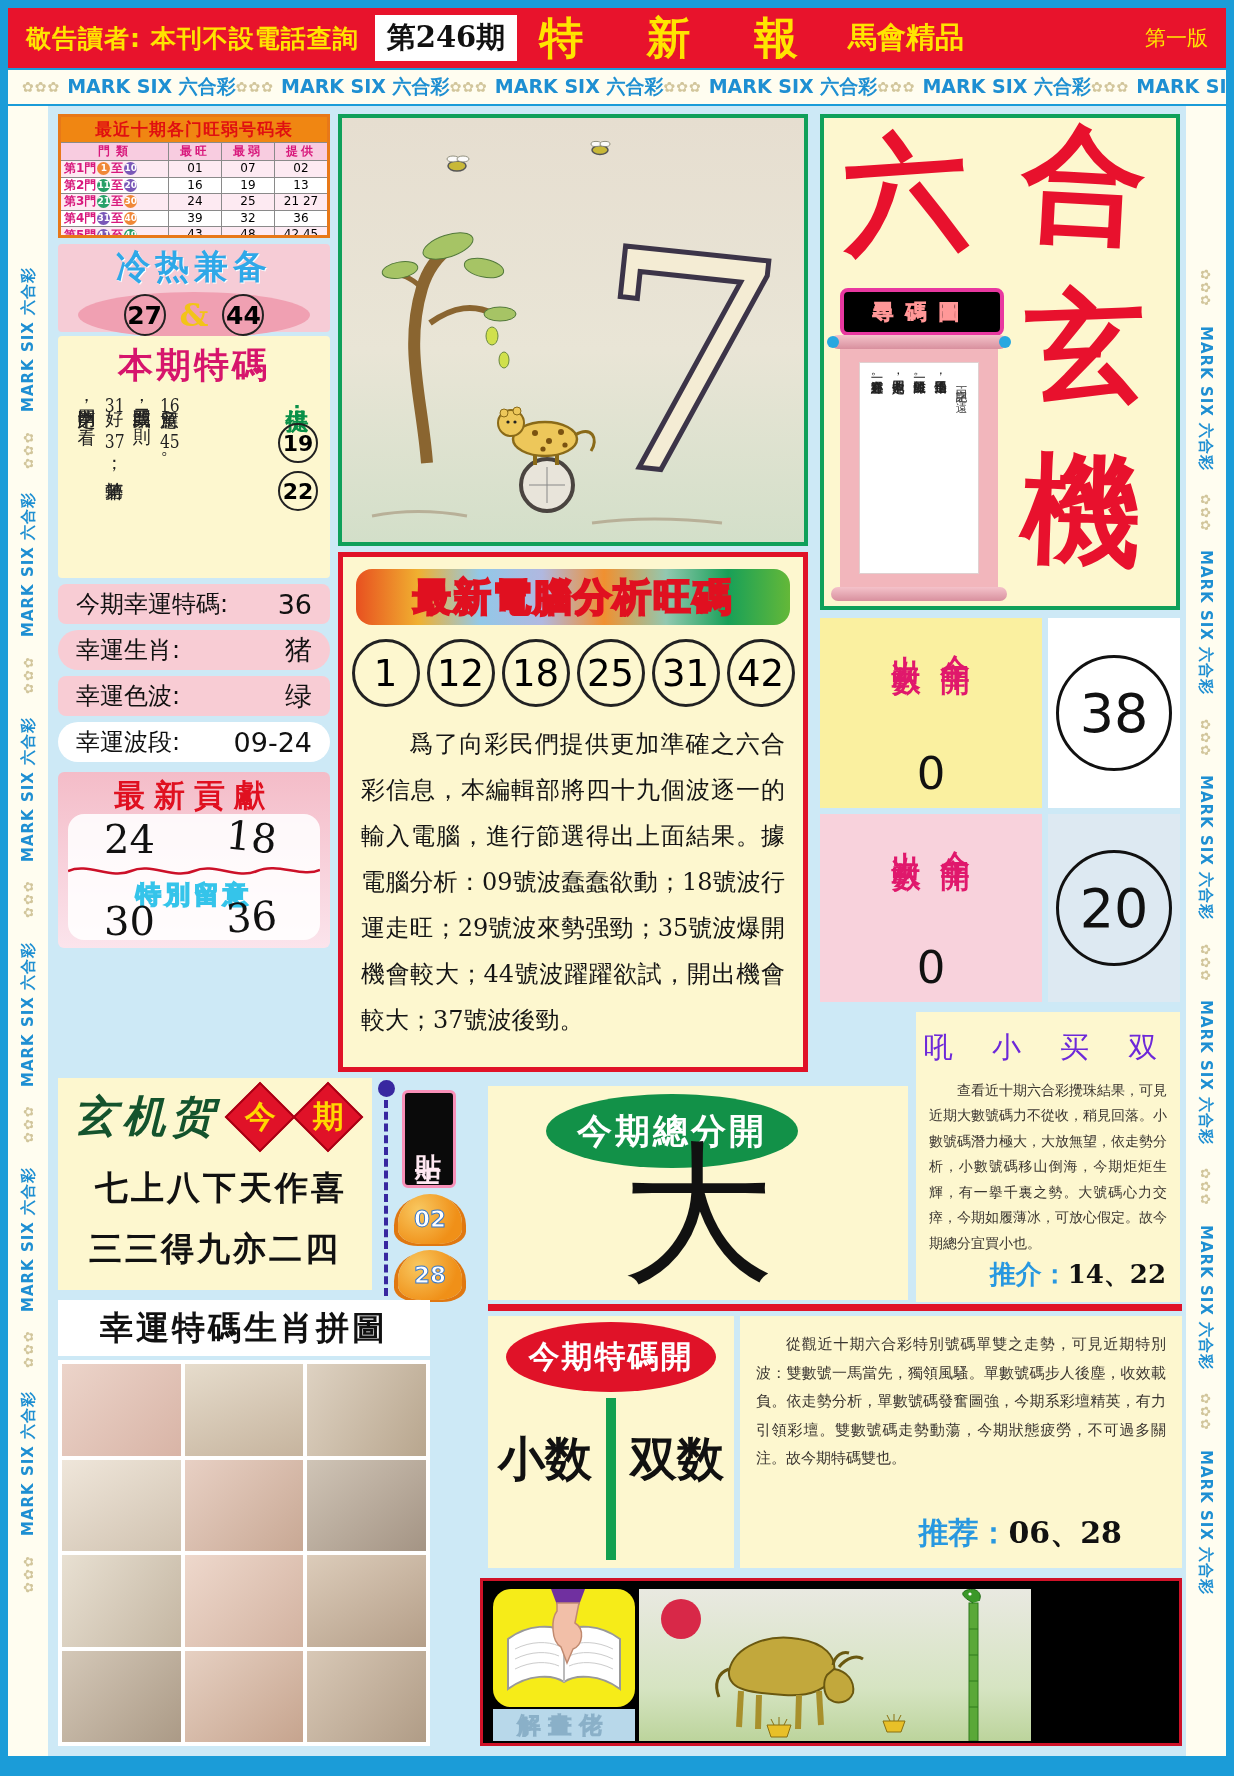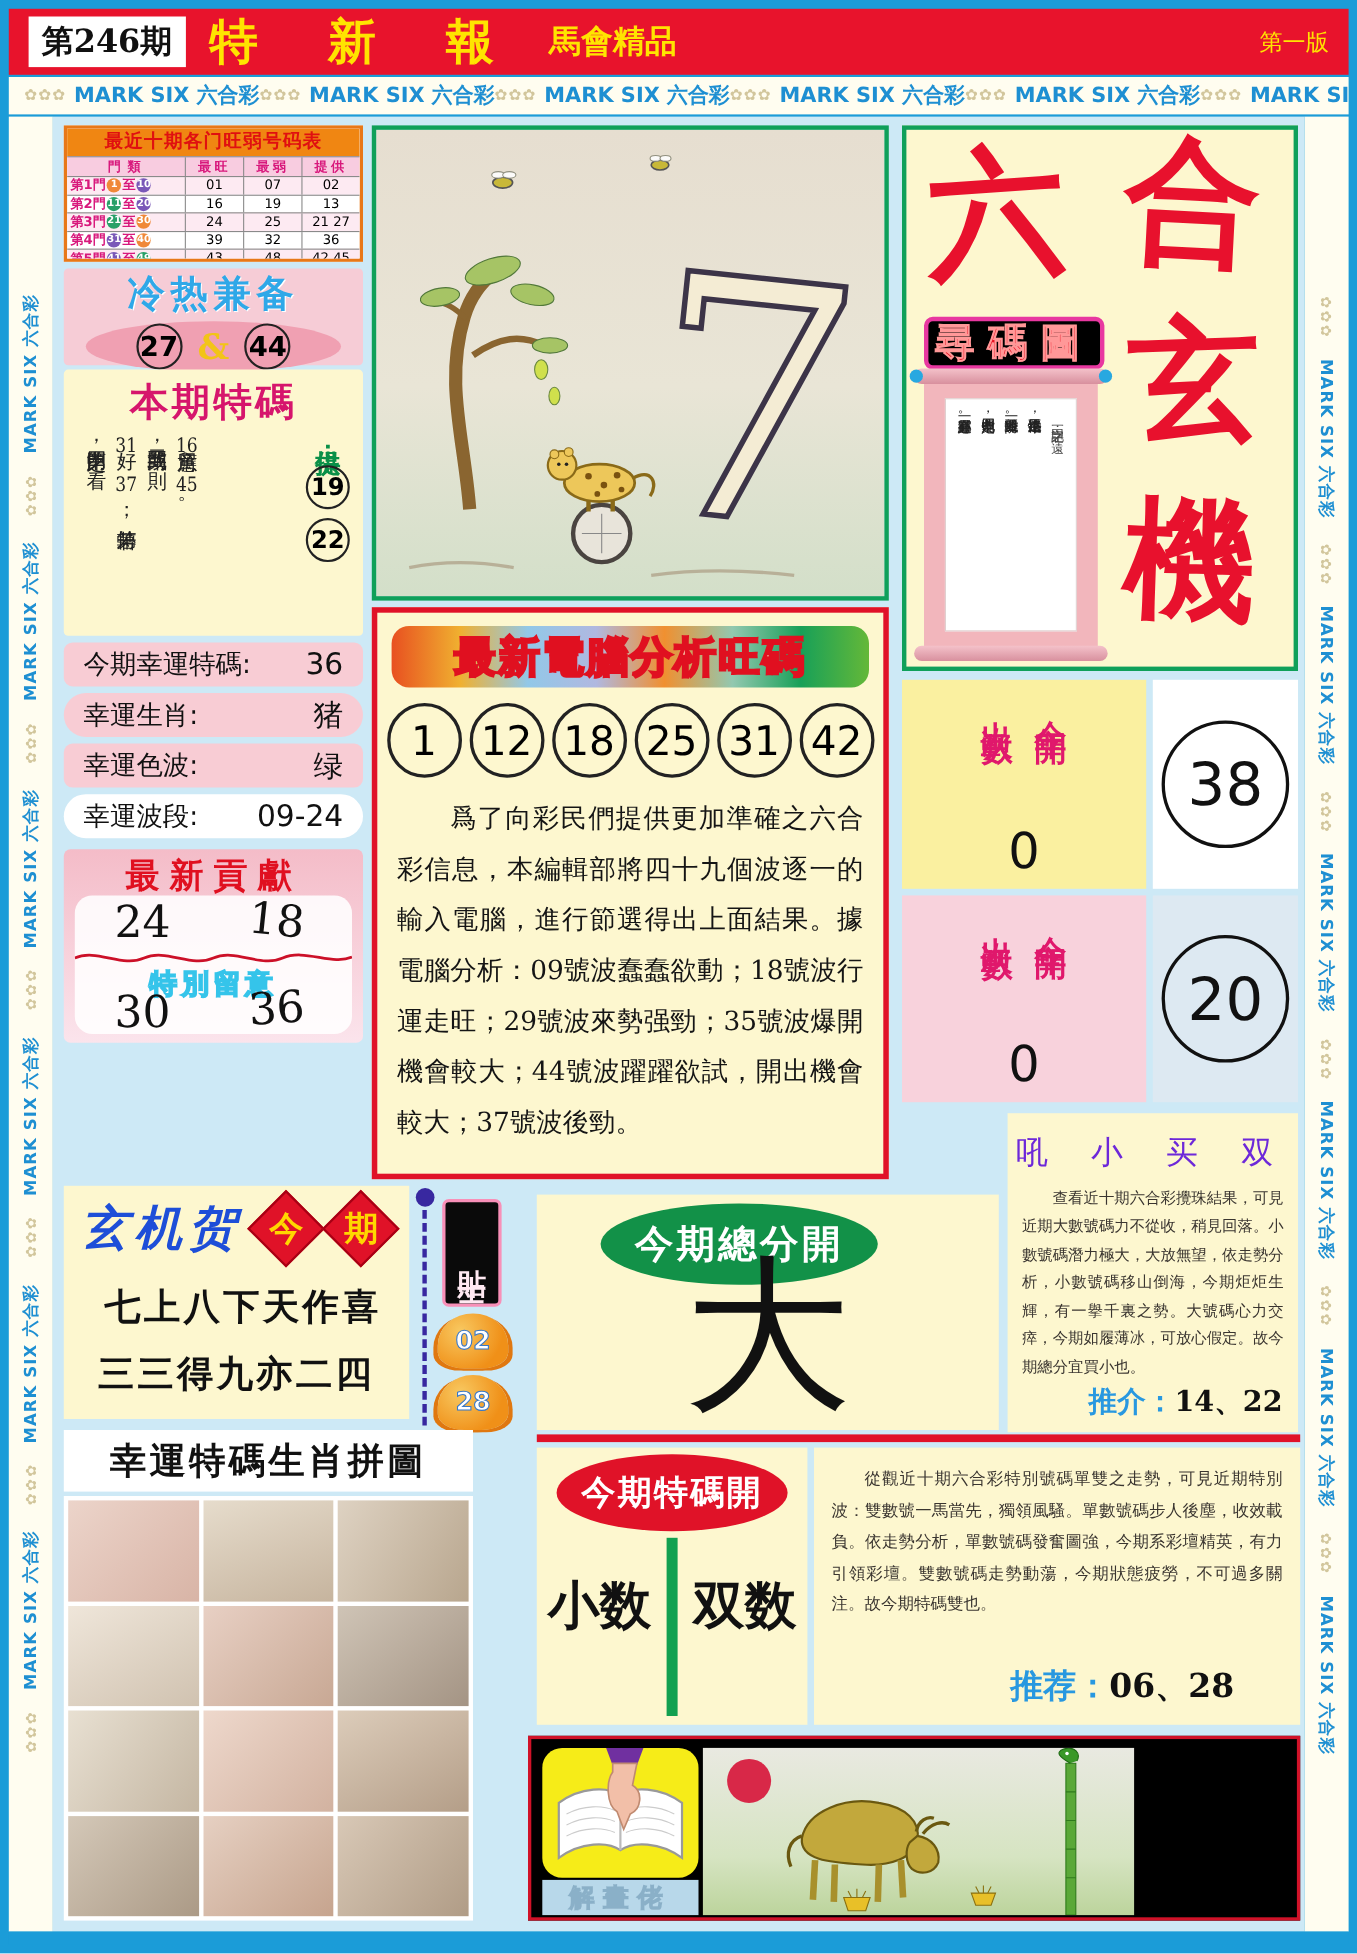--- a/index.html
+++ b/index.html
@@ -86,21 +86,21 @@
   #analysis .abody{margin:14px 18px 0;font-size:24px;line-height:1.92;text-align:justify;text-indent:2em;color:#151515;font-family:"DejaVu Serif",serif;}
 
   
   #mystery{left:820px;top:114px;width:360px;height:496px;border:4px solid #0fa05a;background:#fdf7cf;font-family:"DejaVu Serif",serif;overflow:hidden;}
   .mch{position:absolute;color:#e8112d;font-weight:bold;line-height:1;}
   #mch1{left:18px;top:12px;font-size:126px;transform:rotate(-4deg);}
   #mch2{left:198px;top:4px;font-size:124px;transform:rotate(3deg);}
   #mch3{left:202px;top:168px;font-size:120px;transform:rotate(-2deg);}
   #mch4{left:198px;top:332px;font-size:120px;transform:rotate(2deg);}
   #badge{position:absolute;left:16px;top:170px;width:156px;height:40px;background:#000;border:4px solid #e838a0;border-radius:8px;display:flex;align-items:center;justify-content:center;}
-  #badge span{color:#e81020;font-size:36px;font-weight:bold;letter-spacing:12px;-webkit-text-stroke:.8px #ff9898;}
+  #badge span{color:#e81020;font-size:21px;font-weight:bold;letter-spacing:12px;-webkit-text-stroke:.8px #ff9898;}
   #scroll{position:absolute;left:16px;top:222px;width:158px;height:256px;background:#f2b6bc;border-radius:4px;}
   .roll{position:absolute;left:-9px;width:176px;height:14px;background:linear-gradient(180deg,#f4c2ca,#d8909e);border-radius:7px;}
   .roll.top{top:-5px;}.roll.bot{bottom:-5px;}
   .cap{position:absolute;width:12px;height:12px;background:#28a8e0;border-radius:50%;top:1px;}
   .cap.l{left:-4px;}.cap.r{right:-4px;}
   #paper{position:absolute;left:19px;top:22px;width:120px;height:212px;background:#fff;border:1px solid #e0d0d0;writing-mode:vertical-rl;text-orientation:upright;font-size:12.5px;line-height:1.5;padding:8px 6px;box-sizing:border-box;color:#222;}
   #paper span{display:block;margin:0 2.5px;}
   #paper span:first-child{margin-top:10px;font-size:11.5px;color:#444;}
 
   
@@ -135,21 +135,21 @@
   .snum{position:absolute;top:112px;width:110px;text-align:center;font-size:47px;font-weight:bold;color:#111;font-family:"DejaVu Serif",serif;}
   #snl{left:2px;} #snr{left:134px;}
   #specD{left:740px;top:1316px;width:442px;height:252px;background:#fdf7cf;}
   #specD .d-body{margin:14px 16px 0;font-size:15px;line-height:1.9;text-align:justify;text-indent:2em;color:#3a3530;font-family:"DejaVu Serif",serif;}
   #specD .rec{bottom:14px;right:60px;}
   #specD .rl,#specD .rv{font-size:30px;}
 
   
   #bless{left:58px;top:1078px;width:314px;height:212px;background:#fdf7cf;}
   #bless .bl-title{display:flex;align-items:center;justify-content:center;gap:10px;margin-top:10px;}
-  #bless .script{font-size:43px;color:#1d4ed8;font-weight:bold;font-style:italic;letter-spacing:6px;font-family:"DejaVu Serif",serif;}
+  #bless .script{font-size:43px;color:#14532d;font-weight:bold;font-style:italic;letter-spacing:6px;font-family:"DejaVu Serif",serif;}
   .diamond{width:46px;height:46px;background:#e01228;border:2px solid #a80014;transform:rotate(45deg);display:flex;align-items:center;justify-content:center;margin:0 4px;}
   .diamond span{transform:rotate(-45deg);color:#ffd700;font-size:31px;font-weight:bold;font-family:"DejaVu Serif",serif;}
   .verse{text-align:center;font-size:33px;font-weight:bold;color:#111;letter-spacing:3px;font-family:"DejaVu Serif",serif;}
   #v1{margin-top:20px;padding-left:12px;} #v2{margin-top:16px;}
   #pin{left:378px;top:1080px;width:17px;height:17px;background:#3828a0;border-radius:50%;}
   #dash{left:384px;top:1100px;height:196px;border-left:4px dashed #3828a0;}
   #tip{left:402px;top:1090px;width:54px;height:98px;background:#0a0a0a;border:3px solid #f890b8;border-radius:6px;display:flex;align-items:center;justify-content:center;writing-mode:vertical-rl;color:#ffe9f2;font-size:26px;font-weight:bold;letter-spacing:6px;font-family:"DejaVu Serif",serif;}
   .bfly{left:398px;width:64px;height:50px;background:radial-gradient(circle at 32% 32%,#f8c860,#f09018 70%);border-radius:60% 60% 45% 45%/70% 70% 35% 35%;display:flex;align-items:center;justify-content:center;box-shadow:-4px 2px 0 #e07810, 4px 2px 0 #e07810;}
   #bf1{top:1194px;} #bf2{top:1250px;}
   .bfly span{color:#fff;font-size:23px;font-weight:bold;-webkit-text-stroke:1px #3878c8;}
@@ -179,20 +179,21 @@
   #oxc{position:absolute;left:156px;top:8px;width:392px;height:152px;background:linear-gradient(180deg,#e9e9e1,#d6e4c2 65%,#bcd49c);}
   #botbar{left:8px;top:1756px;width:1218px;height:12px;background:#1b9cd8;}
 </style>
 </head>
 <body>
 
 <div id="page">
   <div id="contentbg"></div>
 
   <div id="hdr" class="abs">
+    <span class="notice">敬告讀者: 本刊不設電話查詢</span>
     <span class="issue">第246期</span>
     <span class="mast">特 新 報</span>
     <span class="brand">馬會精品</span>
     <span class="edition">第一版</span>
   </div>
 
   <div id="strip" class="abs">
     <span class="mq">
         <span class="fl">✿✿✿</span>
         <span class="mtx">MARK SIX 六合彩</span>

